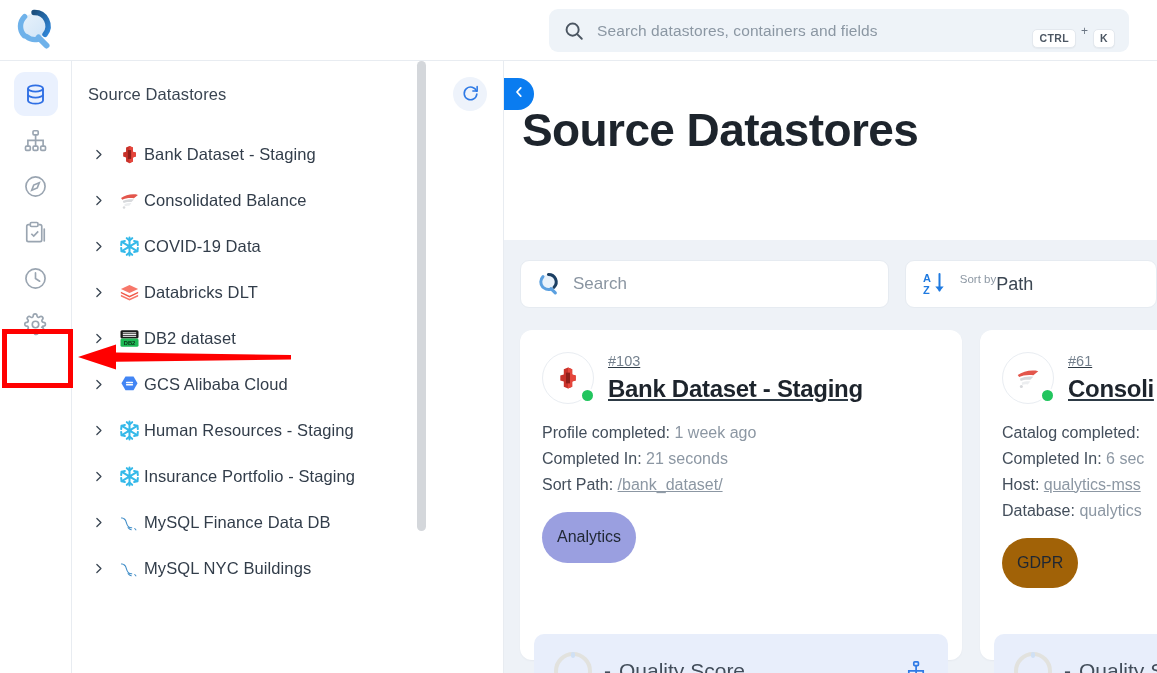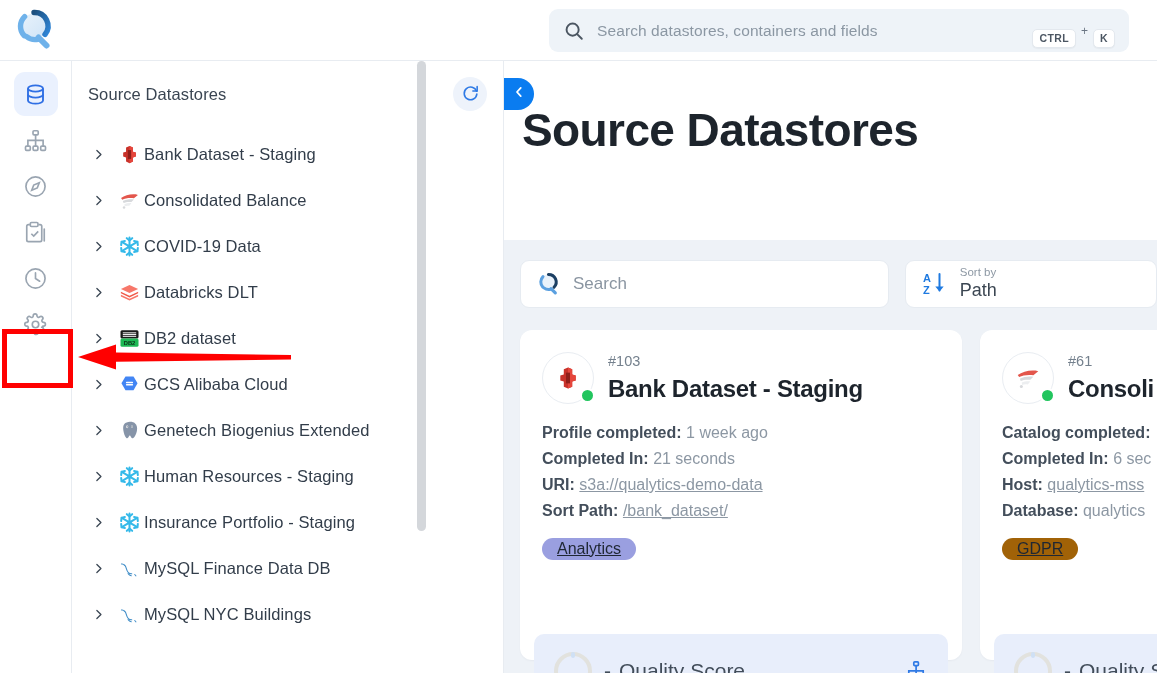--- a/index.html
+++ b/index.html
@@ -117,54 +117,54 @@
     border-radius: 9px; display: flex; align-items: center; padding: 0 16px;
   }
   .search-box .ms-icon { width: 26px; height: 26px; margin-right: 10px; flex: 0 0 26px; }
   .search-box .ms-ph { font-size: 17px; color: #8a95a1; }
   .sort-box {
     width: 300px; height: 48px; background: #fff; border: 1px solid #e6ebf1;
     border-radius: 9px; display: flex; align-items: center; padding: 0 16px;
   }
   .sort-ico { width: 26px; flex: 0 0 26px; margin-right: 12px; }
   .sort-ico svg { width: 26px; height: 26px; display: block; }
-  .sort-texts { display: flex; flex-direction: column; justify-content: space-between; }
+  .sort-texts { display: flex; justify-content: space-between; }
   .sort-cap { font-size: 11.5px; color: #8d98a4; line-height: 1.1; }
   .sort-val { font-size: 18px; color: #3b4652; line-height: 1.25; }
 
   .cards { display: flex; gap: 18px; margin-top: 22px; }
   .ds-card {
     width: 442px; flex: 0 0 442px; background: #fff; border-radius: 12px;
     padding: 22px 22px 0 22px; height: 330px; position: relative;
     box-shadow: 0 1px 2px rgba(16,30,54,.04);
   }
-  .card-top { display: flex; align-items: flex-start; }
+  .card-top { display: flex; align-items: flex-start; text-decoration: underline; }
   .card-avatar {
     width: 52px; height: 52px; border-radius: 50%; border: 1px solid #e9edf2;
     background: #fff; display: flex; align-items: center; justify-content: center;
     position: relative; flex: 0 0 52px; margin-right: 14px;
   }
   .card-avatar svg { display: block; }
   .status-dot {
     position: absolute; right: -2px; bottom: 0px; width: 15px; height: 15px;
     border-radius: 50%; background: #22c55e; border: 2px solid #fff;
   }
   .card-id { font-size: 14.5px; color: #74808d; line-height: 1.1; margin-top: 2px; }
   .card-name {
     font-size: 24px; font-weight: 700; color: #1d242c; letter-spacing: -.3px;
     margin-top: 5px; white-space: nowrap;
   }
   .card-meta { margin-top: 16px; line-height: 1.62; }
   .meta-row { font-size: 16px; color: #8c97a3; white-space: nowrap; }
-  .meta-k { font-weight: 700; color: #434e5b; }
+  .meta-k { font-weight: 400; color: #434e5b; }
   .meta-link { color: #8c97a3; text-decoration: underline; cursor: pointer; }
   .tags { margin-top: 14px; display: flex; gap: 8px; }
   .tag {
-    font-size: 16px; color: #1f2733; border-radius: 999px; padding: 1px 15px;
-    line-height: 1.3; white-space: nowrap; text-decoration: underline;
+    font-size: 16px; color: #1f2733; border-radius: 999px; padding: 15px 15px;
+    line-height: 1.3; white-space: nowrap;
   }
   .qscore {
     position: absolute; left: 14px; right: 14px; bottom: -48px; height: 74px;
     background: #e8eefb; border-radius: 10px; display: flex; align-items: center;
     padding: 0 20px;
   }
   .q-ring {
     width: 38px; height: 38px; border-radius: 50%;
     border: 4px solid #e2e2de; flex: 0 0 38px; margin-right: 12px; position: relative;
   }
@@ -395,37 +395,20 @@
             </svg>
      </span>
      <span class="tree-ico">
             <svg width="23" height="23" viewBox="0 0 24 24">
               <path d="M7.8 3.6h8.4l4.2 7.2-4.2 7.2H7.8L3.6 10.8z" fill="#4285f4"></path>
               <rect x="8.3" y="9.2" width="7.4" height="1.5" rx=".5" fill="#fff"></rect>
               <rect x="8.3" y="11.6" width="7.4" height="1.5" rx=".5" fill="#fff"></rect>
             </svg>
           </span>
      <span class="tree-label">GCS Alibaba Cloud</span>
-        </div>
-        <div class="tree-row">
-          <span class="tree-chev">
-       <svg viewBox="0 0 24 24" fill="none" stroke="currentColor" stroke-width="2.4" stroke-linecap="round" stroke-linejoin="round">
-              <path d="M9 4.5 L16.5 12 L9 19.5"></path>
-            </svg>
-     </span>
-     <span class="tree-ico">
-            <svg width="23" height="23" viewBox="0 0 24 24">
-              <path d="M17.6 4.4c-1-1-3-1.6-5.2-1.5-2.4.1-4.6.9-5.8 2.4-1.3 1.6-1.4 4-1 6.6.4 2.9 1.6 6.2 2.9 7.6.7.8 1.6.7 2.2-.2l1.1-1.8c.3-.5.7-.5 1 0l.9 1.6c.5 1 1.4 1.3 2.3.7 1.5-1 3.1-4.2 3.7-7.3.6-3.2.3-6.3-2.1-8.1z" fill="#8694a8"></path>
-              <ellipse cx="9.6" cy="8.2" rx="1.1" ry="1.4" fill="#fff"></ellipse>
-              <ellipse cx="9.6" cy="8.2" rx=".5" ry=".7" fill="#2b3a4a"></ellipse>
-              <ellipse cx="14.6" cy="8" rx=".9" ry="1.2" fill="#fff"></ellipse>
-              <ellipse cx="14.6" cy="8" rx=".4" ry=".6" fill="#2b3a4a"></ellipse>
-            </svg>
-          </span>
-     <span class="tree-label">Genetech Biogenius Extended</span>
         </div>
         <div class="tree-row">
           <span class="tree-chev">
        <svg viewBox="0 0 24 24" fill="none" stroke="currentColor" stroke-width="2.4" stroke-linecap="round" stroke-linejoin="round">
               <path d="M9 4.5 L16.5 12 L9 19.5"></path>
             </svg>
      </span>
      <span class="tree-ico">
             <svg width="23" height="23" viewBox="0 0 24 24" stroke="#35b9e9" stroke-width="2.1" stroke-linecap="round" fill="none">
               <path d="M12 2.6v18.8M4 7.2l16 9.6M20 7.2L4 16.8"></path>
@@ -552,24 +535,20 @@
        </span>
      </div>
      <div class="card-meta">
               <div class="meta-row">
          <span class="meta-k">Profile completed:</span>
          <span class="">1 week ago</span>
        </div>
               <div class="meta-row">
          <span class="meta-k">Completed In:</span>
          <span class="">21 seconds</span>
-       </div>
-              <div class="meta-row">
-         <span class="meta-k">URI:</span>
-         <span class="meta-link">s3a://qualytics-demo-data</span>
        </div>
               <div class="meta-row">
          <span class="meta-k">Sort Path:</span>
          <span class="meta-link">/bank_dataset/</span>
        </div>
             </div>
      <div class="tags">
               <span class="tag" style="background:#9a9fe0">Analytics</span>
             </div>
      <div class="qscore">

